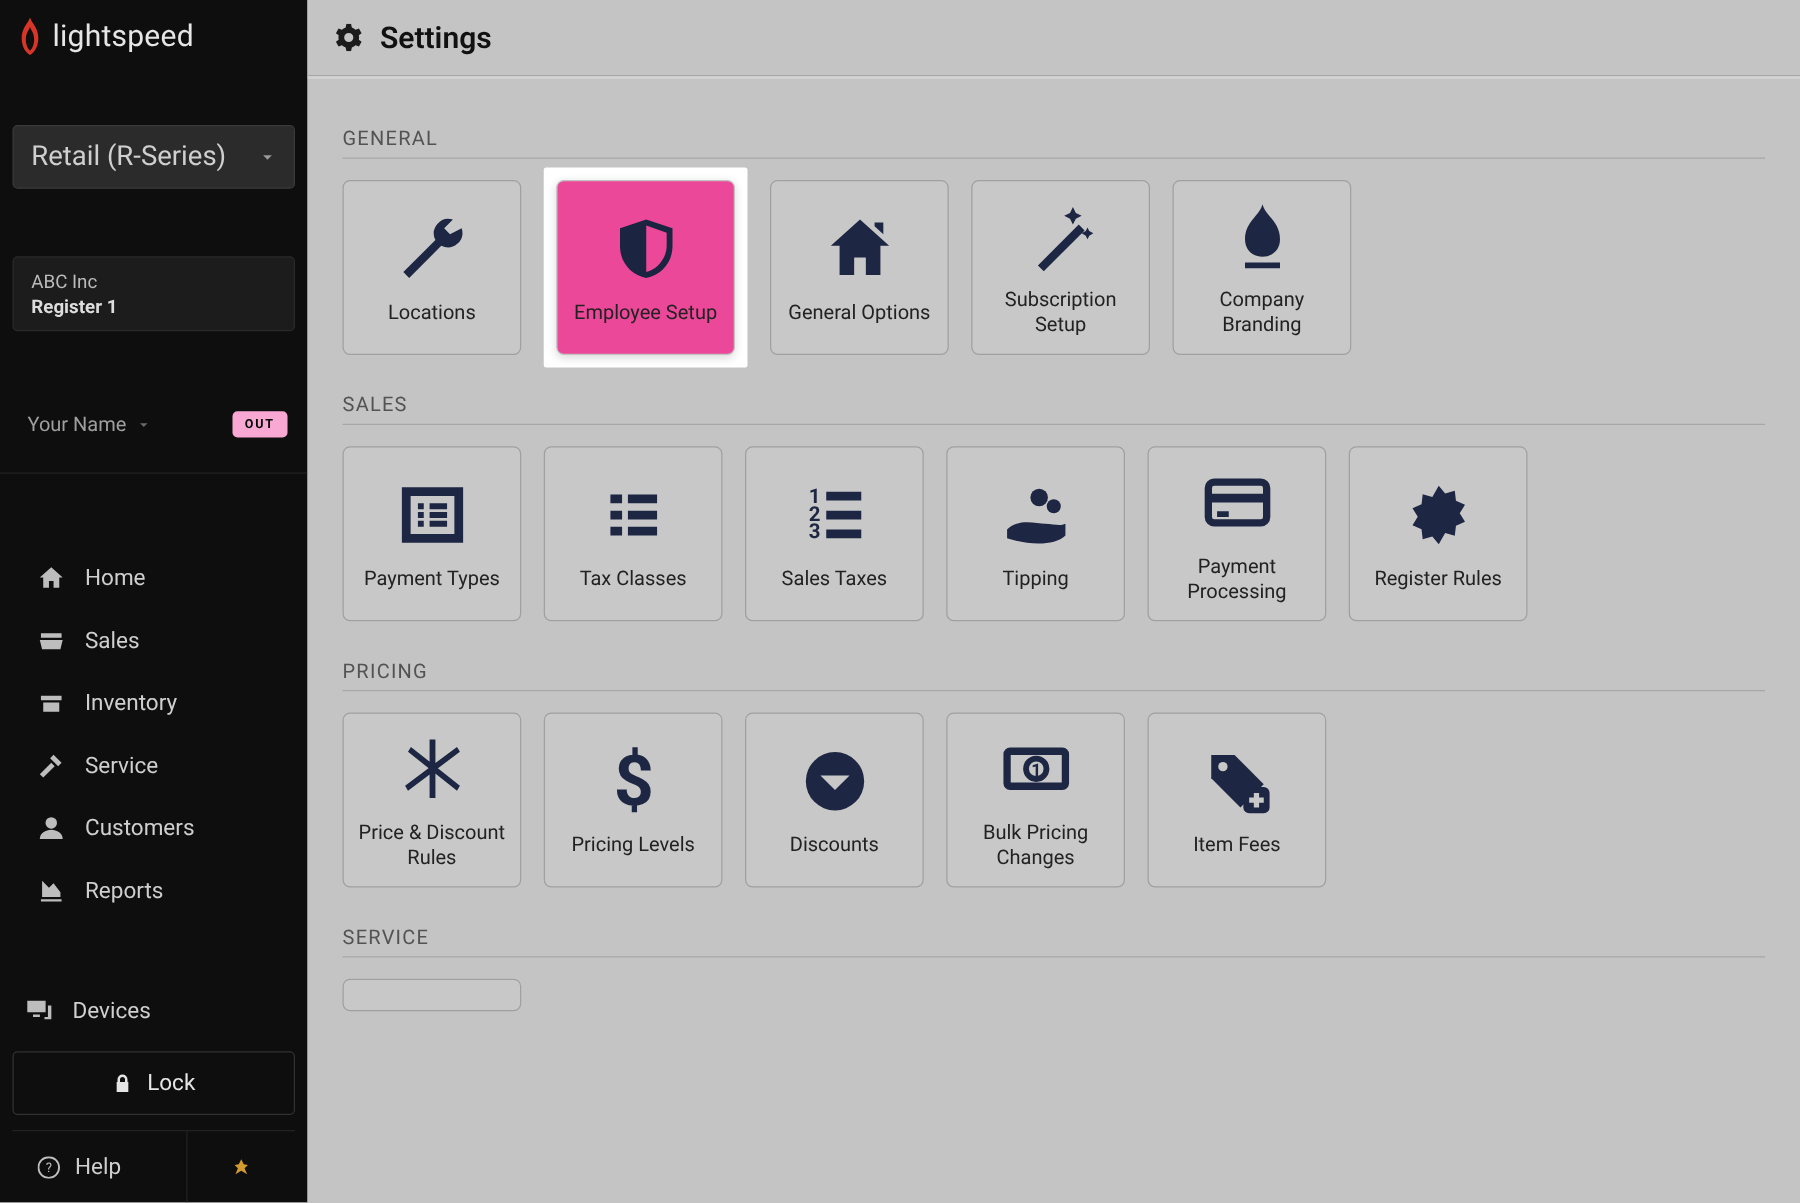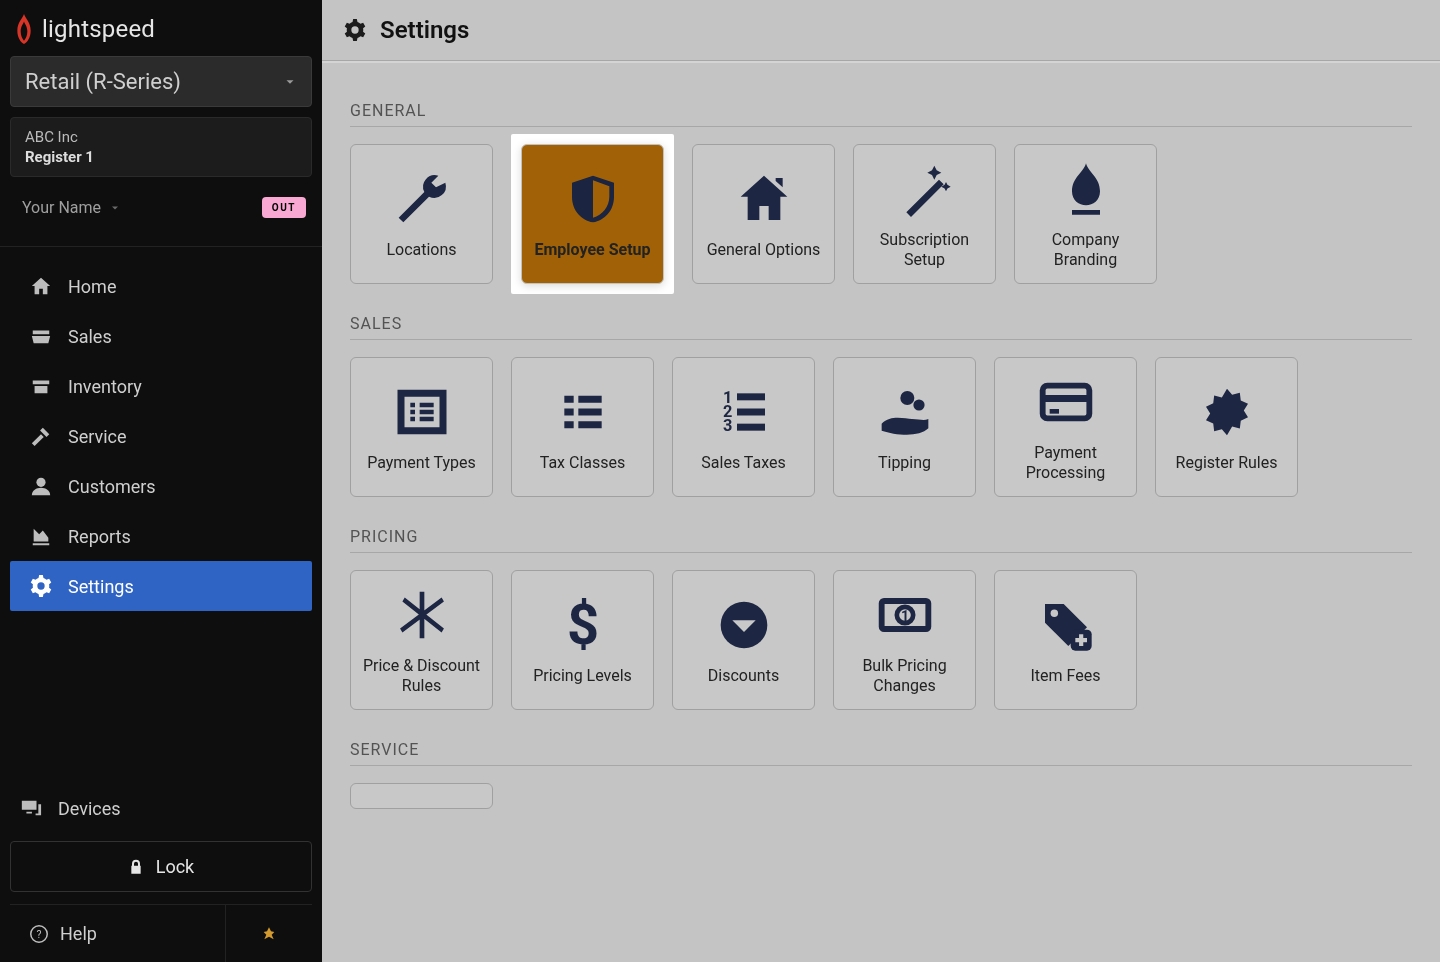--- a/index.html
+++ b/index.html
@@ -1,25 +1,26 @@
 <!DOCTYPE html>
 <html><head>
 <meta charset="utf-8">
 <style>
   * { margin: 0; padding: 0; box-sizing: border-box; }
   html, body { height: 100%; width: 100%; font-family: -apple-system, BlinkMacSystemFont, "Segoe UI", Roboto, Helvetica, Arial, sans-serif; }
   body { display: flex; background: #c4c4c4; color: #222; overflow: hidden; }
 
   
   .sidebar {
-    width: 322px;
+    width: 246px;
     background: #0e0e0e;
     color: #d7d7d7;
     display: flex;
     flex-direction: column;
+    gap: 44px;
   }
   .logo {
     display: flex;
     align-items: center;
     gap: 8px;
     padding: 14px 16px 12px 14px;
     font-size: 24px;
     font-weight: 400;
     color: #e6e6e6;
     letter-spacing: 0.2px;
@@ -185,24 +186,23 @@
   .tile .tile-label { font-size: 16px; line-height: 1.25; }
 
   
   .highlight-wrap {
     background: #fff;
     padding: 10px;
     border-radius: 2px;
     margin: -10px 0;
   }
   .highlight-wrap .tile {
-    background: #a16207;
+    background: #ec4899;
     box-shadow: 0 2px 8px rgba(0,0,0,0.15);
     border-color: #c2c2c2;
-    font-weight: bold;
   }
   .highlight-wrap .tile .tile-icon svg { fill: #1b2440; }
 
 </style>
 </head>
 <body>
 
 <aside class="sidebar">
   <div class="logo">
     <svg viewBox="0 0 24 36">

